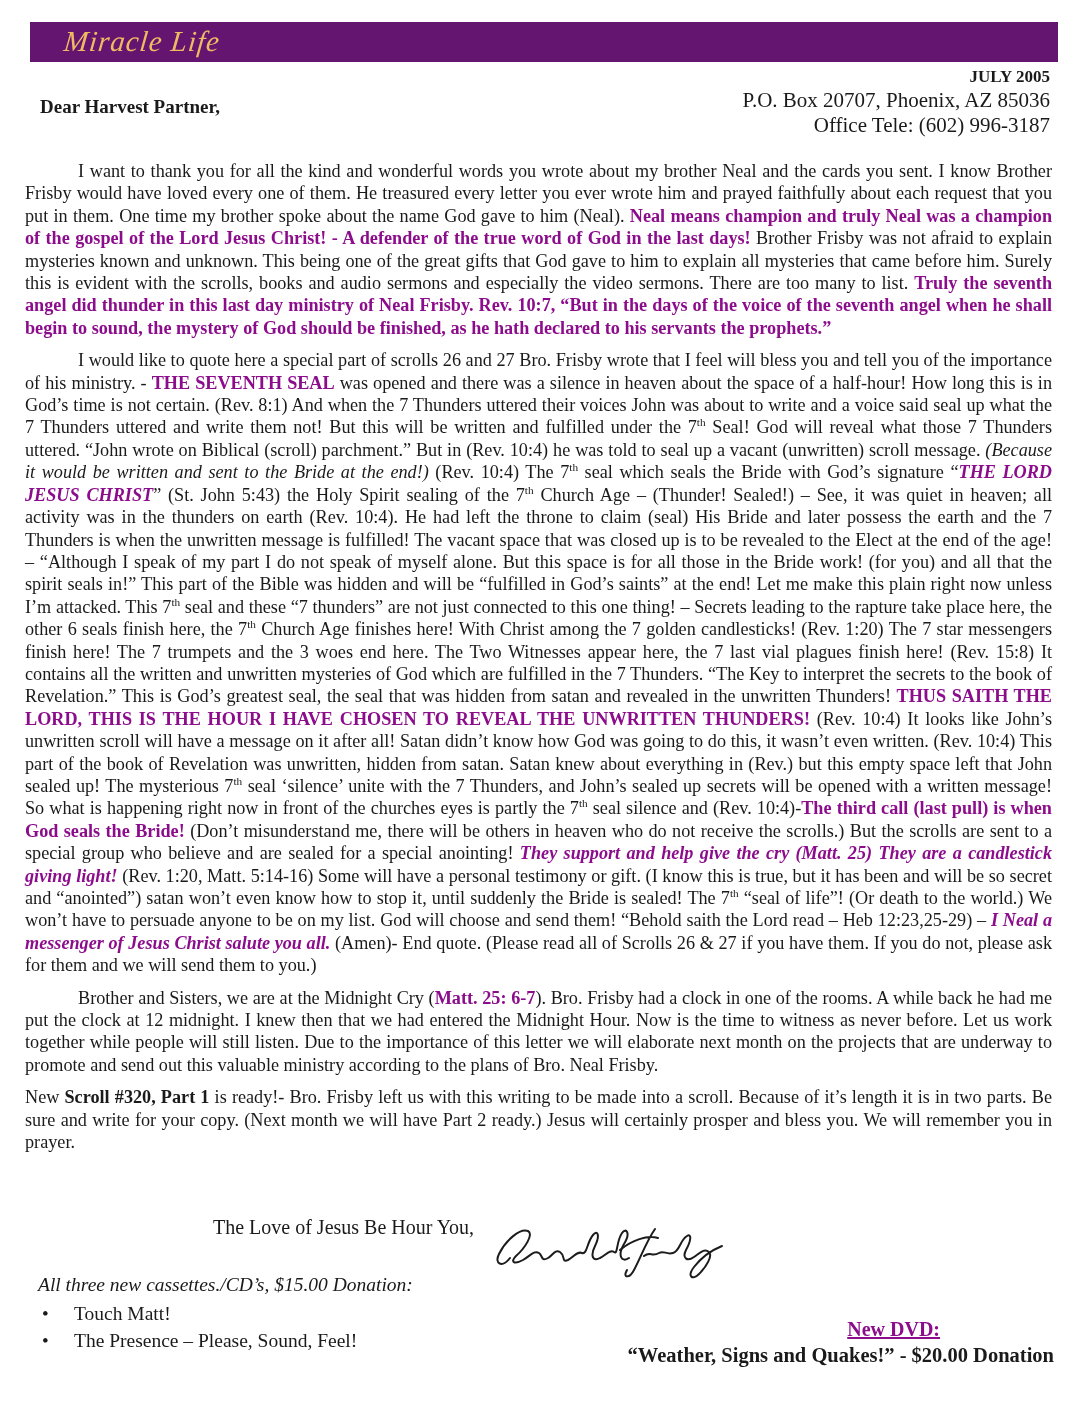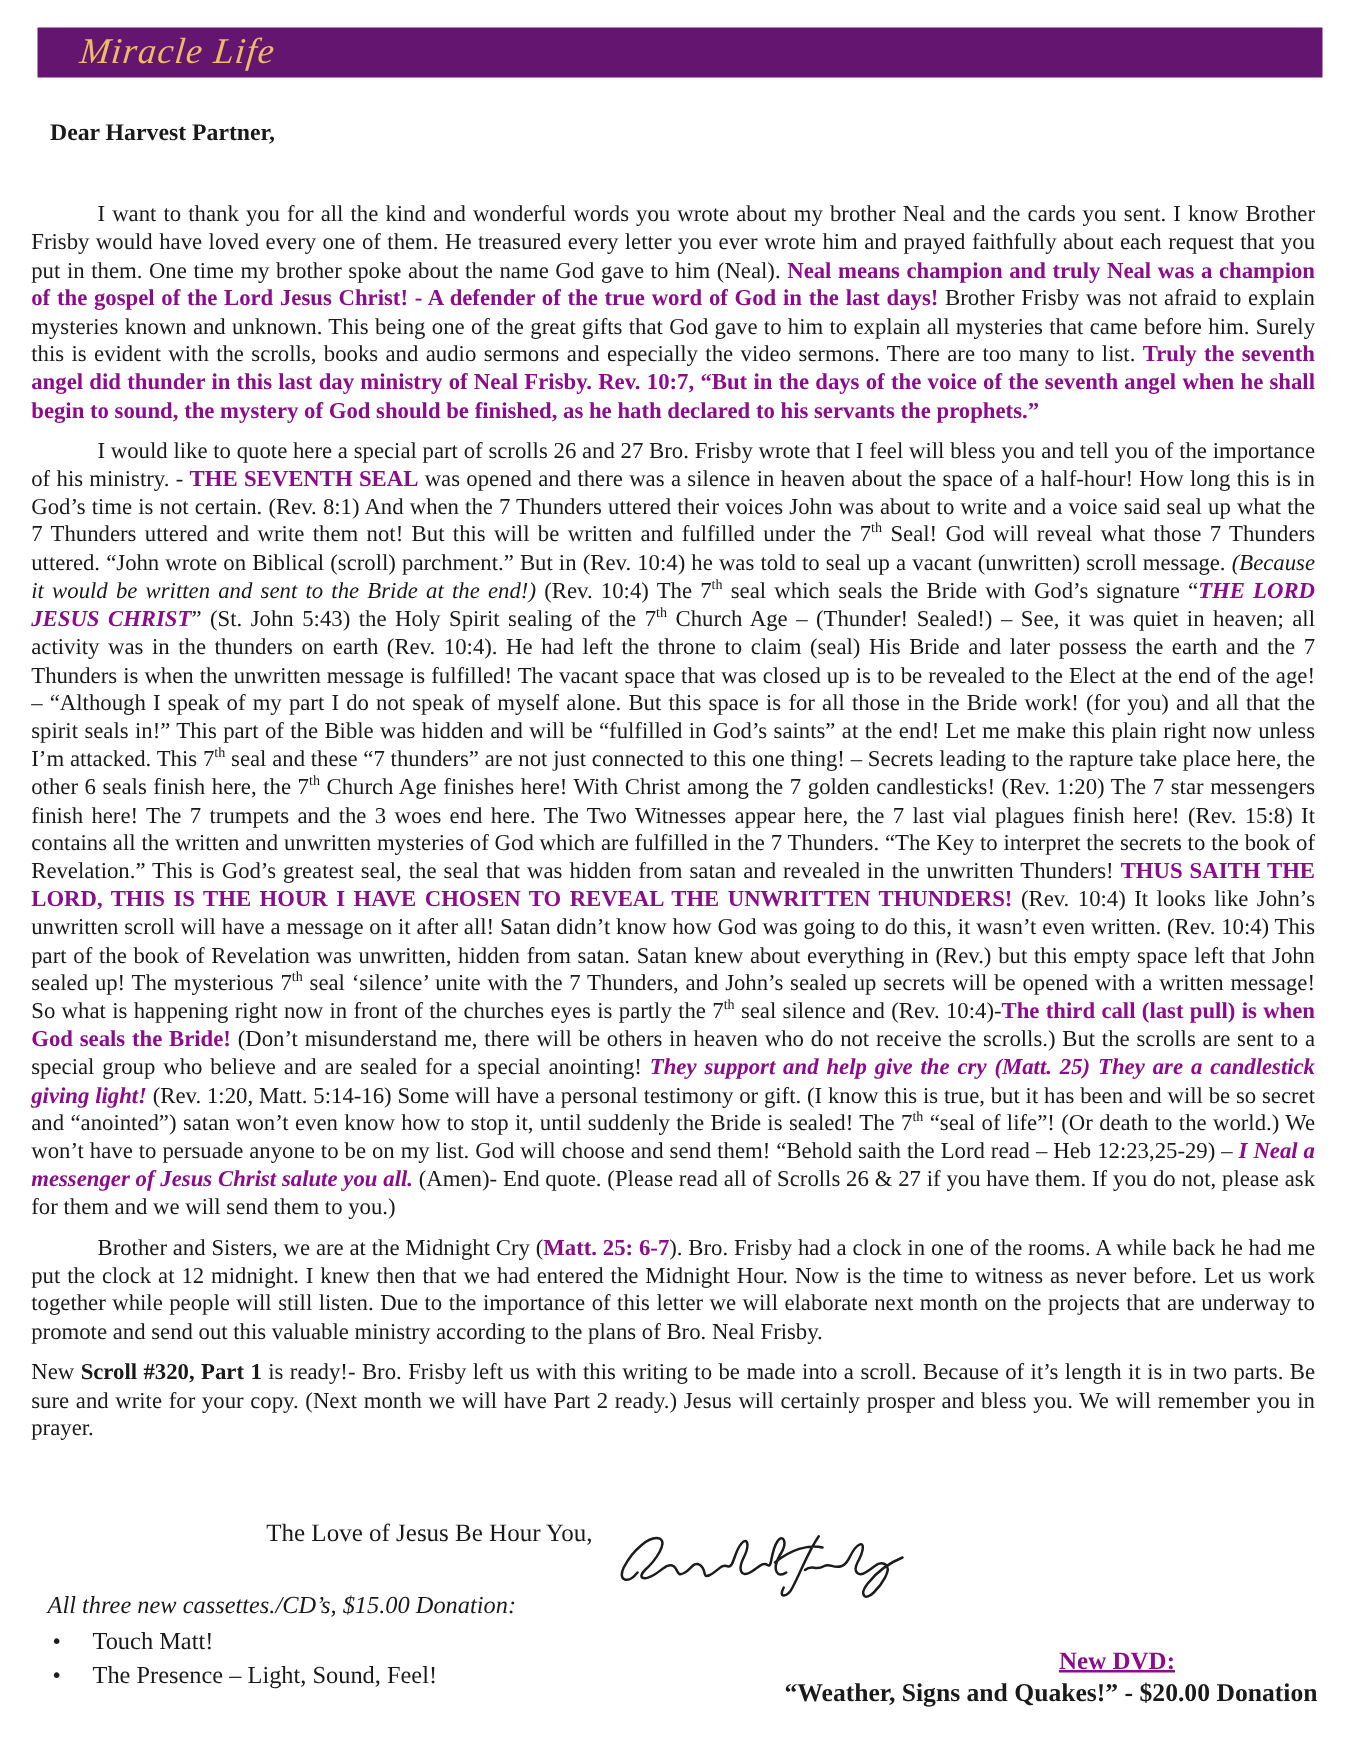--- a/index.html
+++ b/index.html
@@ -87,20 +87,25 @@
 </style>
 </head>
 <body>
 
 <div id="page">
 
   <div id="masthead">
     <div id="brand">Miracle Life</div>
   </div>
 
+  <div id="hdr-right">
+    <div class="hdr-date">JULY 2005</div>
+    <div class="hdr-addr">P.O. Box 20707, Phoenix, AZ 85036</div>
+    <div class="hdr-phone">Office Tele: (602) 996-3187</div>
+  </div>
 
   <div id="salutation">Dear Harvest Partner,</div>
 
   <div id="letter">
     <p class="para indent"><span class="seg-n">I want to thank you for all the kind and wonderful words you wrote about my brother Neal and the cards you sent.  I know Brother Frisby would have loved every one of them. He treasured every letter you ever wrote him and prayed faithfully about each request that you put in them. One time my brother spoke about the name God gave to him (Neal). </span><span class="seg-p">Neal means champion and truly Neal was a champion of the gospel of the Lord Jesus Christ! - A defender of the true word of God in the last days!</span><span class="seg-n"> Brother Frisby was not afraid to explain mysteries known and unknown. This being one of the great gifts that God gave to him to explain all mysteries that came before him. Surely this is evident with the scrolls, books and audio sermons and especially the video sermons. There are too many to list. </span><span class="seg-p">Truly the seventh angel did thunder in this last day ministry of Neal Frisby. Rev. 10:7, “But in the days of the voice of the seventh angel when he shall begin to sound, the mystery of God should be finished, as he hath declared to his servants the prophets.”</span></p>
     <p class="para indent"><span class="seg-n">I would like to quote here a special part of scrolls 26 and 27 Bro. Frisby wrote that I feel will bless you and tell you of the importance of his ministry. - </span><span class="seg-p">THE SEVENTH SEAL</span><span class="seg-n"> was opened and there was a silence in heaven about the space of a half-hour! How long this is in God’s time is not certain. (Rev. 8:1) And when the 7 Thunders uttered their voices John was about to write and a voice said seal up what the 7 Thunders uttered and write them not! But this will be written and fulfilled under the 7</span><sup>th</sup><span class="seg-n"> Seal! God will reveal what those 7 Thunders uttered. “John wrote on Biblical (scroll) parchment.” But in (Rev. 10:4) he was told to seal up a vacant (unwritten) scroll message. </span><span class="seg-i">(Because it would be written and sent to the Bride at the end!)</span><span class="seg-n"> (Rev. 10:4) The 7</span><sup>th</sup><span class="seg-n"> seal which seals the Bride with God’s signature “</span><span class="seg-pi">THE LORD JESUS CHRIST</span><span class="seg-n">” (St. John 5:43) the Holy Spirit sealing of the 7</span><sup>th</sup><span class="seg-n"> Church Age – (Thunder! Sealed!) – See, it was quiet in heaven; all activity was in the thunders on earth (Rev. 10:4). He had left the throne to claim (seal) His Bride and later possess the earth and the 7 Thunders is when the unwritten message is fulfilled! The vacant space that was closed up is to be revealed to the Elect at the end of the age! – “Although I speak of my part I do not speak of myself alone. But this space is for all those in the Bride work! (for you) and all that the spirit seals in!” This part of the Bible was hidden and will be “fulfilled in God’s saints” at the end! Let me make this plain right now unless I’m attacked. This 7</span><sup>th</sup><span class="seg-n"> seal and these “7 thunders” are not just connected to this one thing! – Secrets leading to the rapture take place here, the other 6 seals finish here, the 7</span><sup>th</sup><span class="seg-n"> Church Age finishes here! With Christ among the 7 golden candlesticks! (Rev. 1:20) The 7 star messengers finish here! The 7 trumpets and the 3 woes end here. The Two Witnesses appear here, the 7 last vial plagues finish here! (Rev. 15:8) It contains all the written and unwritten mysteries of God which are fulfilled in the 7 Thunders. “The Key to interpret the secrets to the book of Revelation.” This is God’s greatest seal, the seal that was hidden from satan and revealed in the unwritten Thunders! </span><span class="seg-p">THUS SAITH THE LORD, THIS IS THE HOUR I HAVE CHOSEN TO REVEAL THE UNWRITTEN THUNDERS!</span><span class="seg-n"> (Rev. 10:4) It looks like John’s unwritten scroll will have a message on it after all! Satan didn’t know how God was going to do this, it wasn’t even written. (Rev. 10:4) This part of the book of Revelation was unwritten, hidden from satan. Satan knew about everything in (Rev.) but this empty space left that John sealed up! The mysterious 7</span><sup>th</sup><span class="seg-n"> seal ‘silence’ unite with the 7 Thunders, and John’s sealed up secrets will be opened with a written message! So what is happening right now in front of the churches eyes is partly the 7</span><sup>th</sup><span class="seg-n"> seal silence and (Rev. 10:4)-</span><span class="seg-p">The third call (last pull) is when God seals the Bride!</span><span class="seg-n"> (Don’t misunderstand me, there will be others in heaven who do not receive the scrolls.) But the scrolls are sent to a special group who believe and are sealed for a special anointing! </span><span class="seg-pi">They support and help give the cry (Matt. 25) They are a candlestick giving light!</span><span class="seg-n"> (Rev. 1:20, Matt. 5:14-16) Some will have a personal testimony or gift. (I know this is true, but it has been and will be so secret and “anointed”) satan won’t even know how to stop it, until suddenly the Bride is sealed! The 7</span><sup>th</sup><span class="seg-n"> “seal of life”! (Or death to the world.) We won’t have to persuade anyone to be on my list. God will choose and send them! “Behold saith the Lord read – Heb 12:23,25-29) – </span><span class="seg-pi">I Neal a messenger of Jesus Christ salute you all.</span><span class="seg-n"> (Amen)- End quote. (Please read all of Scrolls 26 &amp; 27 if you have them. If you do not, please ask for them and we will send them to you.)</span></p>
     <p class="para indent"><span class="seg-n">Brother and Sisters, we are at the Midnight Cry (</span><span class="seg-p">Matt. 25: 6-7</span><span class="seg-n">). Bro. Frisby had a clock in one of the rooms. A while back he had me put the clock at 12 midnight. I knew then that we had entered the Midnight Hour. Now is the time to witness as never before. Let us work together while people will still listen. Due to the importance of this letter we will elaborate next month on the projects that are underway to promote and send out this valuable ministry according to the plans of Bro. Neal Frisby.</span></p>
     <p class="para"><span class="seg-n">New </span><span class="seg-b">Scroll #320, Part 1</span><span class="seg-n"> is ready!- Bro. Frisby left us with this writing to be made into a scroll. Because of it’s length it is in two parts. Be sure and write for your copy. (Next month we will have Part 2 ready.) Jesus will certainly prosper and bless you.  We will remember you in prayer.</span></p>
   </div>
 
@@ -115,20 +120,20 @@
   </svg>
 
   <div id="cassettes">
     <div class="heading">All three new cassettes./CD’s, $15.00 Donation:</div>
     <div class="cass-item">
       <span class="bullet"></span>
       <span>Touch Matt!</span>
     </div>
     <div class="cass-item">
       <span class="bullet"></span>
-      <span>The Presence – Light, Sound, Feel!</span>
+      <span>The Presence – Please, Sound, Feel!</span>
     </div>
   </div>
 
   <div id="dvd-label">New DVD:</div>
   <div id="dvd-title">“Weather, Signs and Quakes!” -  $20.00 Donation</div>
 
 </div>
 
 </body></html>

